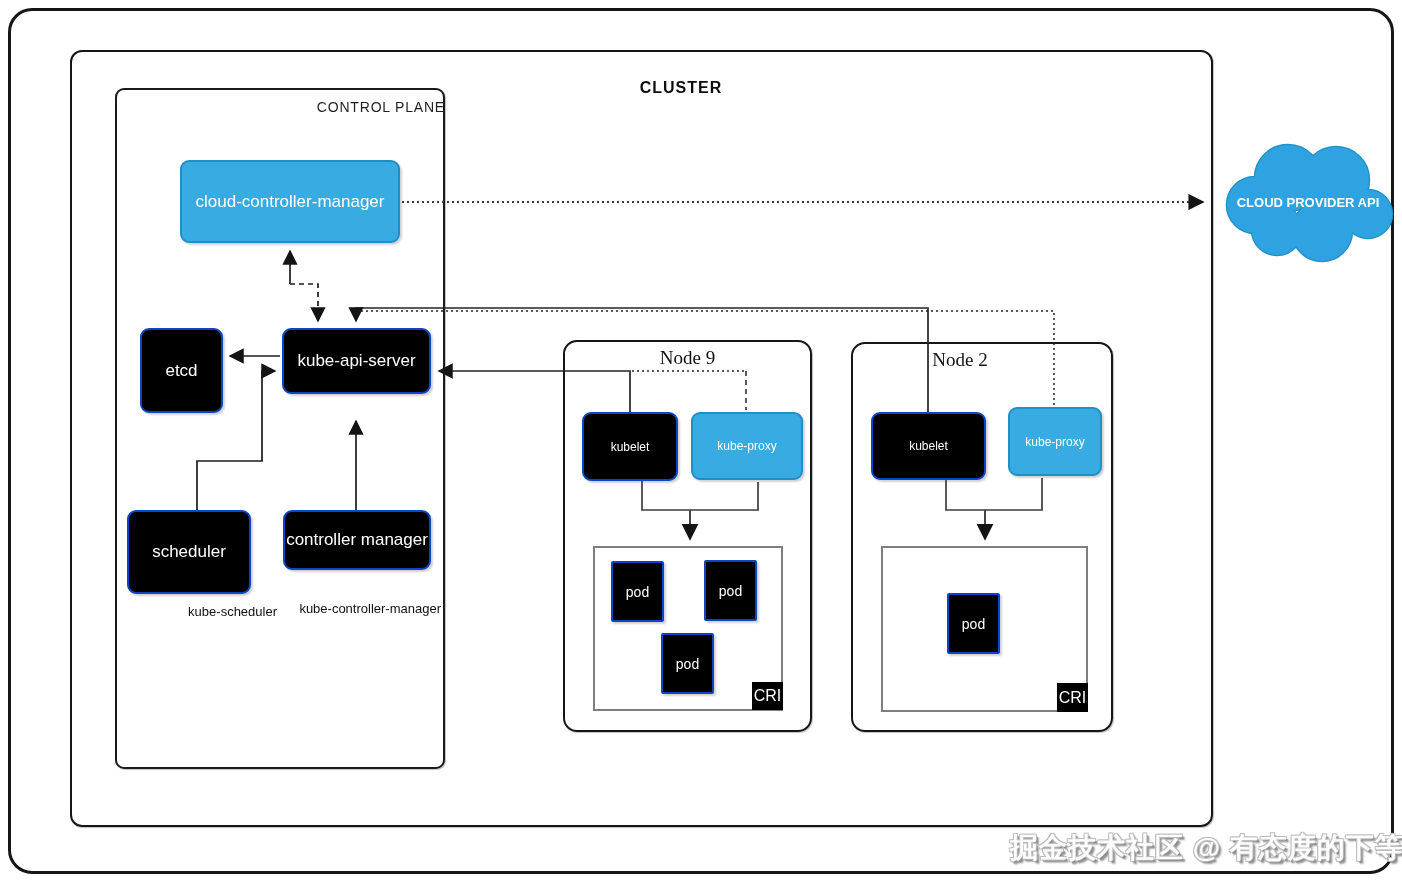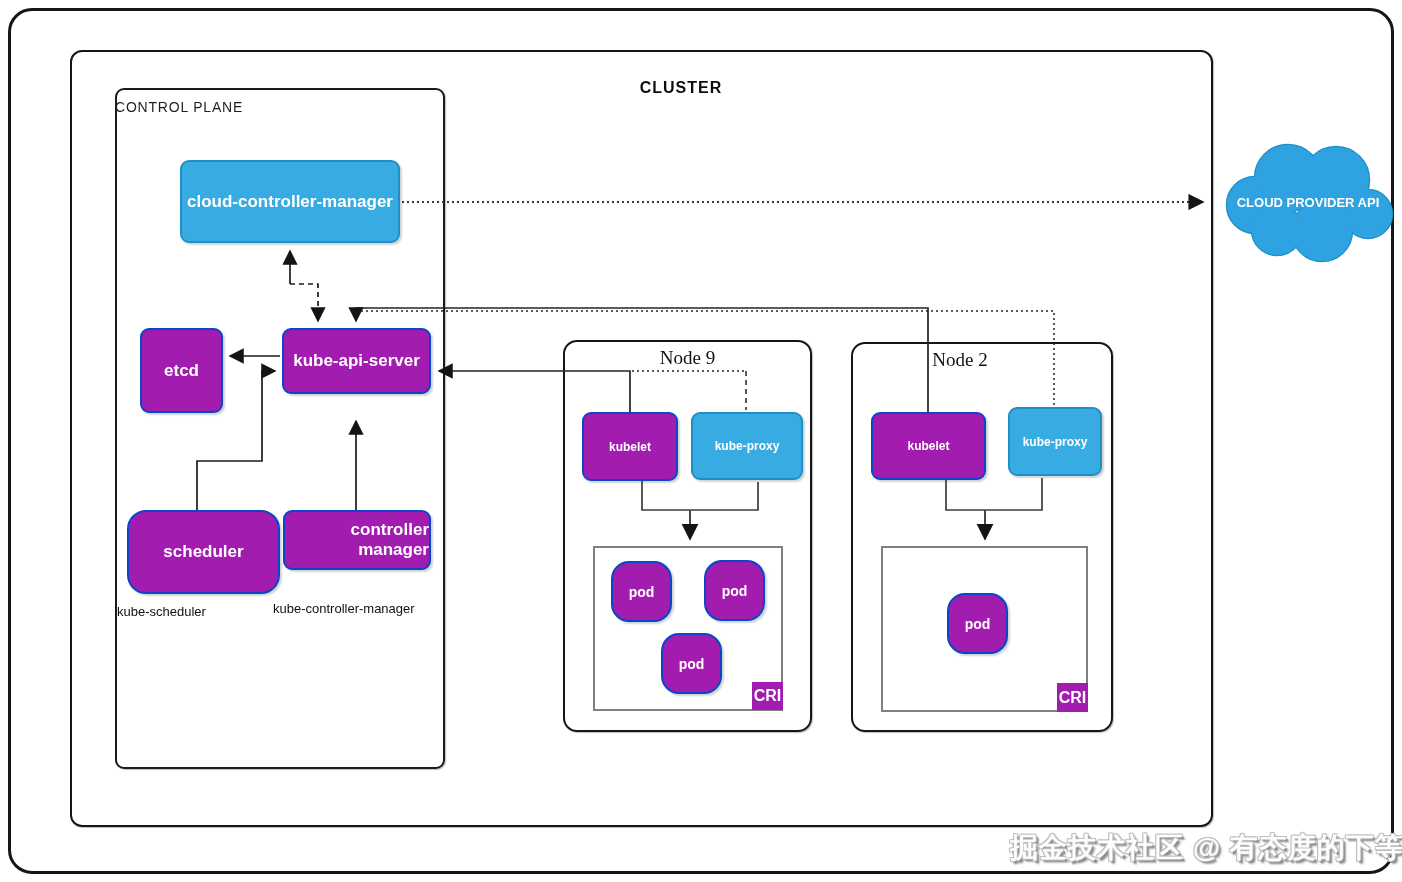--- a/index.html
+++ b/index.html
@@ -14,45 +14,45 @@
   .node-box{border:2px solid #161616;border-radius:14px;box-shadow:1px 1px 1px rgba(0,0,0,.25);}
   .node1{left:563px;top:340px;width:249px;height:392px;}
   .node2{left:851px;top:342px;width:262px;height:390px;}
   .cont-box{border:2px solid #7f7f7f;background:#fff;}
   .cont1{left:593px;top:546px;width:190px;height:165px;}
   .cont2{left:881px;top:546px;width:207px;height:166px;}
 
   .lbl{position:absolute;white-space:nowrap;}
   .cluster-title{left:600px;top:64px;width:162px;text-align:center;font-weight:bold;
                  font-size:16px;letter-spacing:1px;color:#0d0d0d;margin-top:15px;}
-  .cp-title{left:115px;top:99px;width:330px;text-align:left;font-size:14px;
+  .cp-title{left:115px;top:99px;width:330px;text-align:right;font-size:14px;
             letter-spacing:.8px;color:#1f1f1f;}
   .node-title{font-family:"Liberation Serif","DejaVu Serif",serif;font-size:19px;color:#111;text-align:center;}
   .node1-title{left:563px;top:347px;width:249px;}
   .node2-title{left:851px;top:349px;width:218px;}
-  .sub-lbl{font-size:13px;color:#111;text-align:left;}
+  .sub-lbl{font-size:13px;color:#111;text-align:right;}
   .sched-sub{left:117px;top:604px;width:160px;}
   .cm-sub{left:273px;top:601px;width:168px;}
 
   .box{position:absolute;box-sizing:border-box;display:flex;align-items:center;justify-content:center;
-       color:#fff;font-weight:bold;text-align:right;border-radius:9px;
+       color:#fff;font-weight:normal;text-align:right;border-radius:9px;
        box-shadow:2px 2px 2px rgba(0,0,0,.18);}
-  .blue{background:#a21caf;border:2px solid #0a46c8;}
+  .blue{background:#000000;border:2px solid #0a46c8;}
   .lblue{background:#38ace2;border:2px solid #1f90c5;}
   .f17{font-size:17px;}  .f16{font-size:12px;}
   .ccm{left:180px;top:160px;width:220px;height:83px;}
   .etcd{left:140px;top:328px;width:83px;height:85px;}
   .api{left:282px;top:328px;width:149px;height:66px;}
-  .sched{left:127px;top:510px;width:153px;height:84px;border-radius:19px;}
+  .sched{left:127px;top:510px;width:124px;height:84px;}
   .cm{left:283px;top:510px;width:148px;height:60px;}
   .kubelet1{left:582px;top:412px;width:96px;height:69px;}
   .proxy1{left:691px;top:412px;width:112px;height:68px;}
   .kubelet2{left:871px;top:412px;width:115px;height:68px;}
   .proxy2{left:1008px;top:407px;width:94px;height:69px;}
-  .pod{width:61px;height:61px;border-radius:18px;font-size:14px;}
+  .pod{width:53px;height:61px;border-radius:2px;font-size:14px;}
   .pod1a{left:611px;top:561px;} .pod1b{left:704px;top:560px;} .pod1c{left:661px;top:633px;}
   .pod2a{left:947px;top:593px;}
   .cri{border-radius:0;border:none;font-size:16px;box-shadow:none;}
   .cri1{left:752px;top:682px;width:31px;height:28px;}
   .cri2{left:1057px;top:683px;width:31px;height:29px;}
 
   svg.overlay{position:absolute;left:0;top:0;pointer-events:none;}
   .watermark{left:1010px;top:829px;font-size:28px;font-weight:bold;color:#fdfdfd;
              font-family:"Liberation Sans",sans-serif;letter-spacing:1px;
              text-shadow:-1px -1px 0 #bdbdbd,1px -1px 0 #bdbdbd,-1px 1px 0 #bdbdbd,

